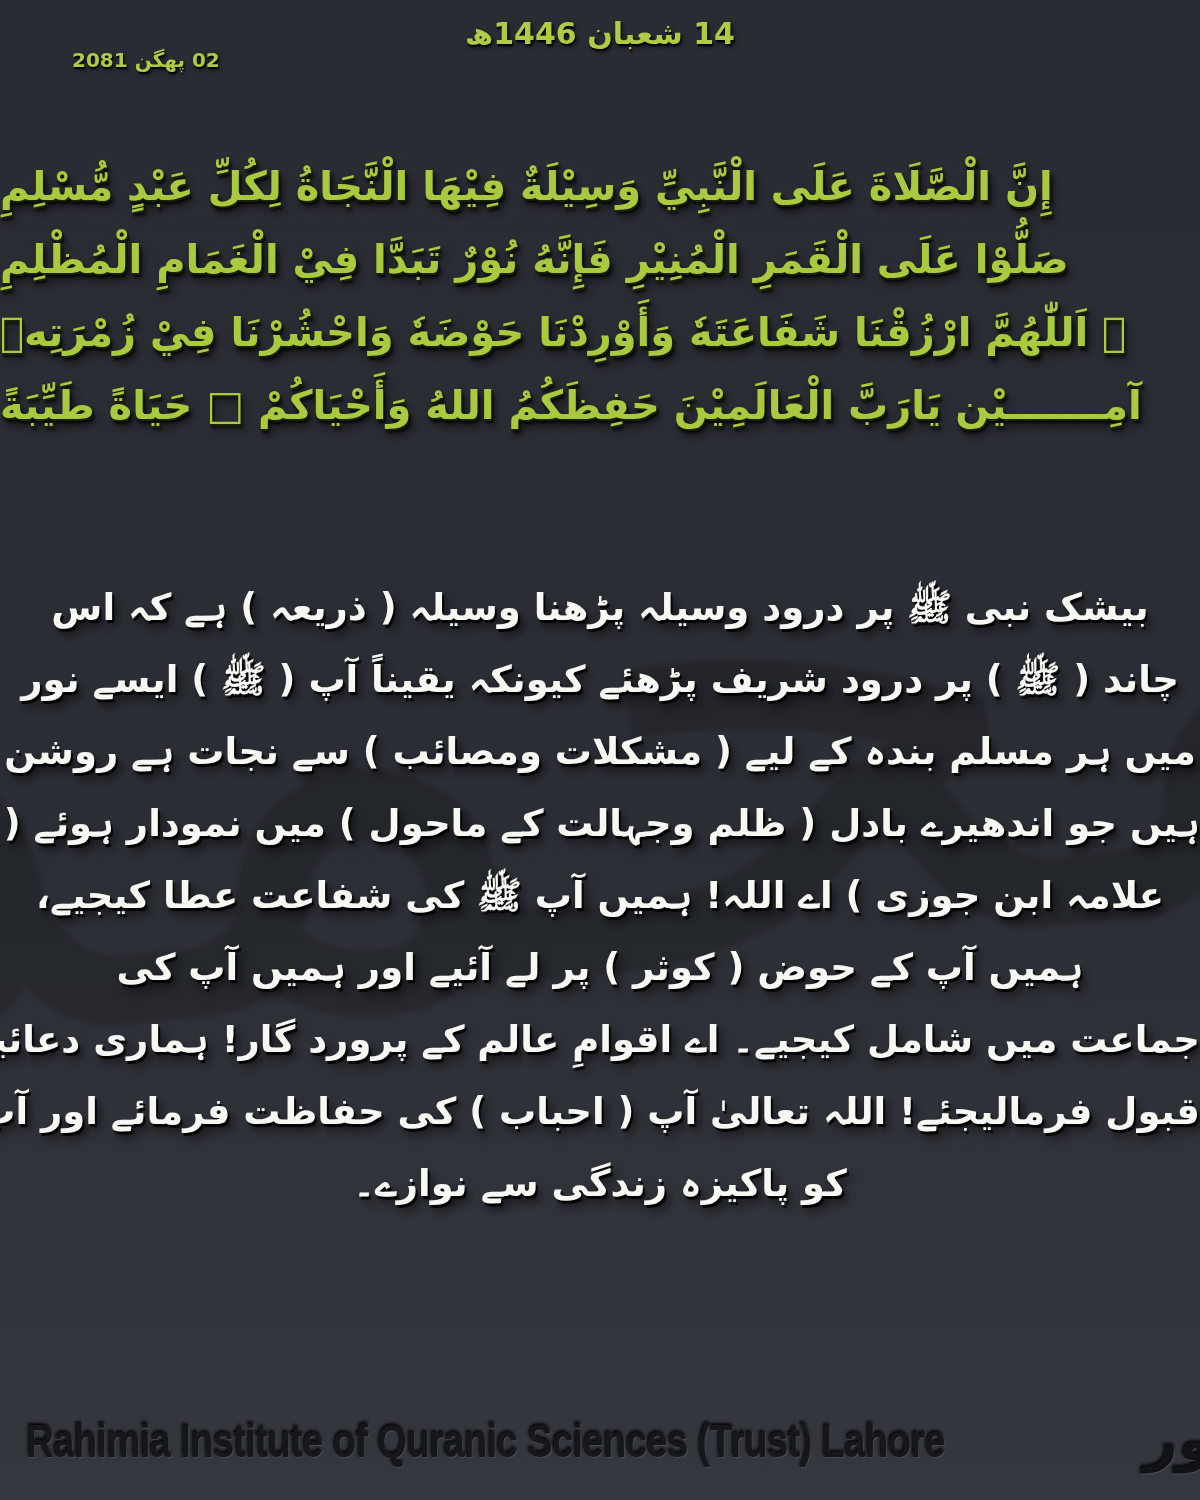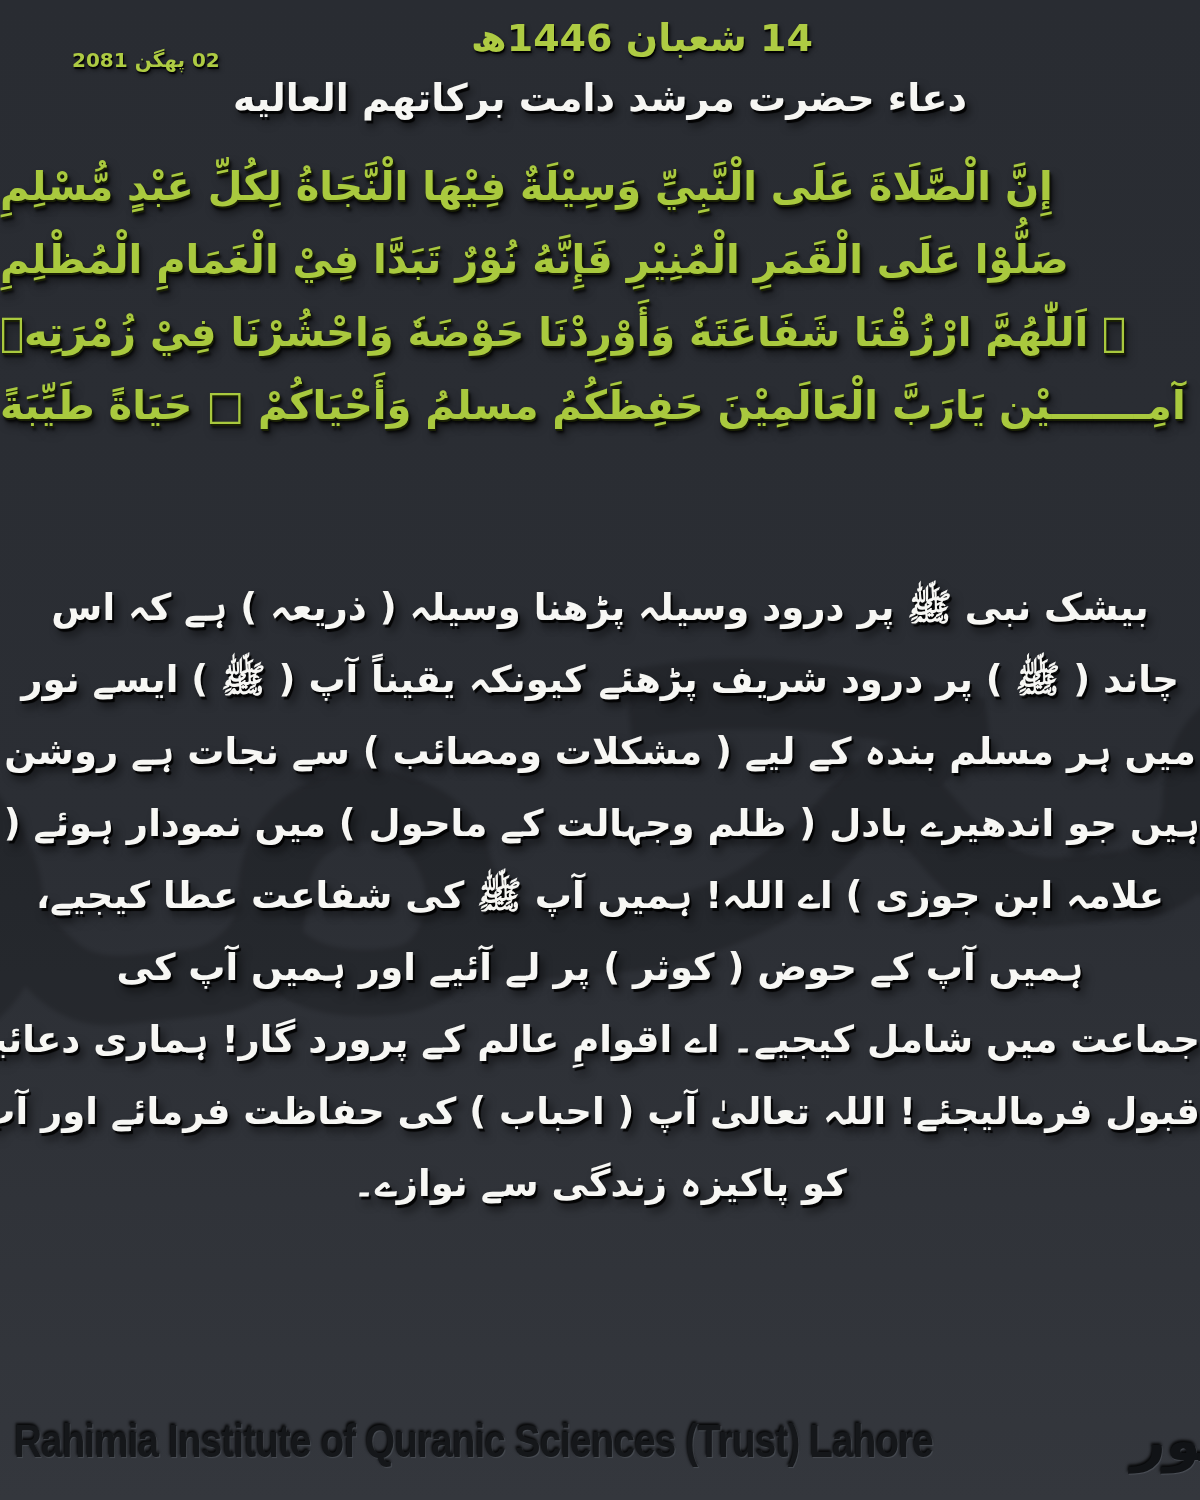--- a/index.html
+++ b/index.html
@@ -14,21 +14,21 @@
   .watermark{
     position:absolute;top:330px;left:50%;transform:translateX(-50%) rotate(-6deg);
     font-size:760px;line-height:1;color:#000;opacity:0.16;
     filter:blur(2px);white-space:nowrap;z-index:0;user-select:none;
     font-family:"DejaVu Sans",sans-serif;
   }
   
   .date{position:absolute;color:#aecb43;font-weight:bold;
     text-shadow:1px 2px 1px rgba(0,0,0,0.85),2px 3px 4px rgba(0,0,0,0.6);
     white-space:nowrap;z-index:2;}
-  .date-hijri{top:16px;left:50%;transform:translateX(-50%);font-size:38px;margin-left:42px;}
+  .date-hijri{top:16px;left:50%;transform:translateX(-50%);font-size:30px;}
   .date-gregorian{top:40px;right:32px;font-size:28px;}
   .date-bikrami{top:48px;left:72px;font-size:20px;}
   
   .title{
     position:absolute;top:76px;width:100%;text-align:center;
     color:#f6f6f3;font-size:38px;font-weight:bold;z-index:2;
     text-shadow:2px 3px 1px rgba(0,0,0,0.9),4px 6px 8px rgba(0,0,0,0.6);
   }
   
   .dua-block{
@@ -43,21 +43,21 @@
   .urdu-block{
     position:absolute;top:572px;left:0;width:100%;z-index:2;text-align:center;
   }
   .urdu-line{
     direction:rtl;height:72px;line-height:72px;
     font-size:37px;font-weight:bold;color:#f7f7f4;white-space:nowrap;
     text-shadow:2px 3px 1px rgba(0,0,0,0.9),5px 7px 9px rgba(0,0,0,0.55);
   }
   
   .footer{
-    position:absolute;left:0;right:0;bottom:10px;height:100px;z-index:2;
+    position:absolute;left:12px;right:0;bottom:10px;height:100px;z-index:2;
     display:flex;align-items:center;justify-content:space-between;
     padding:0 14px;
   }
   .footer-en{
     font-family:"Liberation Sans",sans-serif;font-weight:bold;
     font-size:47px;color:#15171a;letter-spacing:-1px;
     transform:scaleX(0.82);transform-origin:left center;white-space:nowrap;
     text-shadow:1px 1px 1px rgba(150,160,170,0.22),-1px -2px 3px rgba(0,0,0,0.9);
   }
   .footer-calligraphy{
@@ -69,27 +69,26 @@
 </head>
 <body>
 
 <div class="poster">
 
   <div class="watermark" lang="ar">محمد</div>
 
   <div class="date date-hijri" lang="ur" dir="rtl">14 شعبان 1446ھ</div>
   <div class="date date-bikrami" lang="ur" dir="rtl">02 پھگن 2081</div>
 
-  <div class="title" lang="ur" dir="rtl">دعاء حضرت مرشد دامت برکاتهم العالیه</div>
 
   <div class="dua-block" lang="ar">
     <div class="dua-line">إِنَّ الْصَّلَاةَ عَلَى الْنَّبِيِّ وَسِيْلَةٌ فِيْهَا الْنَّجَاةُ لِكُلِّ عَبْدٍ مُّسْلِمِ</div>
     <div class="dua-line">صَلُّوْا عَلَى الْقَمَرِ الْمُنِيْرِ فَإِنَّهُ نُوْرٌ تَبَدَّا فِيْ الْغَمَامِ الْمُظْلِمِ</div>
     <div class="dua-line">ﷺ اَللّٰهُمَّ ارْزُقْنَا شَفَاعَتَهٗ وَأَوْرِدْنَا حَوْضَهٗ وَاحْشُرْنَا فِيْ زُمْرَتِهٖ</div>
-    <div class="dua-line">آمِـــــــيْن يَارَبَّ الْعَالَمِيْنَ حَفِظَكُمُ مسلمُ وَأَحْيَاكُمْ □ حَيَاةً طَيِّبَةً</div>
+    <div class="dua-line">آمِـــــــيْن يَارَبَّ الْعَالَمِيْنَ حَفِظَكُمُ اللهُ وَأَحْيَاكُمْ □ حَيَاةً طَيِّبَةً</div>
   </div>
 
   <div class="urdu-block" lang="ur">
     <div class="urdu-line">بیشک نبی ﷺ پر درود وسیلہ پڑھنا وسیلہ ( ذریعہ ) ہے کہ اس</div>
     <div class="urdu-line">چاند ( ﷺ ) پر درود شریف پڑھئے کیونکہ یقیناً آپ ( ﷺ ) ایسے نور</div>
     <div class="urdu-line">میں ہر مسلم بندہ کے لیے ( مشکلات ومصائب ) سے نجات ہے روشن</div>
     <div class="urdu-line">ہیں جو اندھیرے بادل ( ظلم وجہالت کے ماحول ) میں نمودار ہوئے ( اشعار</div>
     <div class="urdu-line">علامہ ابن جوزی ) اے اللہ! ہمیں آپ ﷺ کی شفاعت عطا کیجیے،</div>
     <div class="urdu-line">ہمیں آپ کے حوض ( کوثر ) پر لے آئیے اور ہمیں آپ کی</div>
     <div class="urdu-line">جماعت میں شامل کیجیے۔ اے اقوامِ عالم کے پرورد گار! ہماری دعائیں</div>

